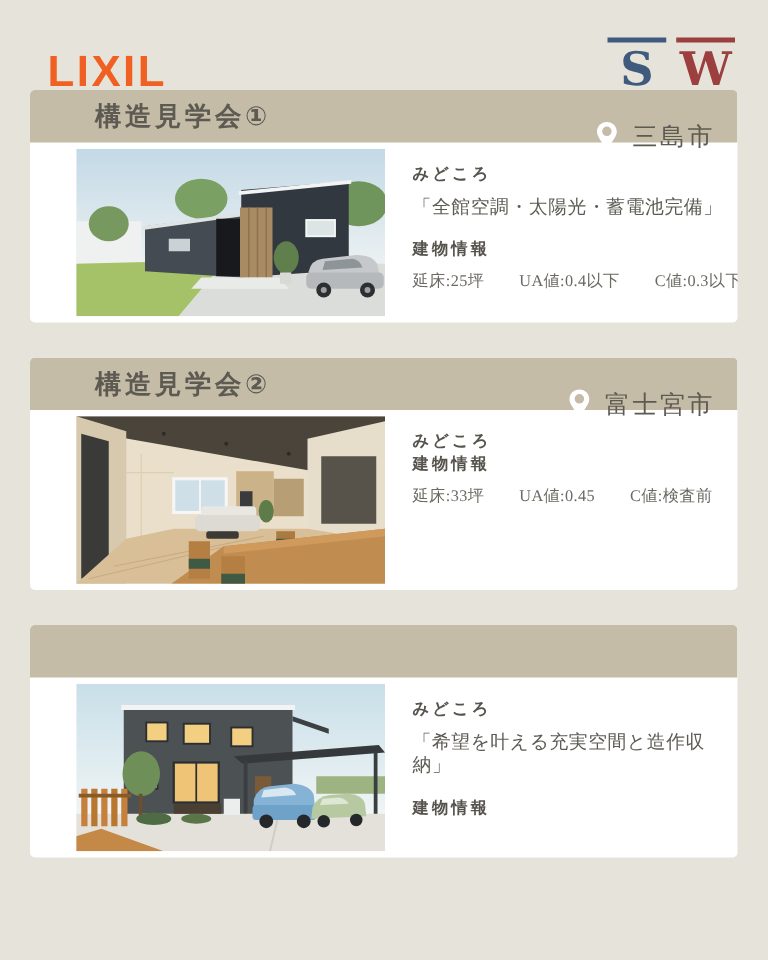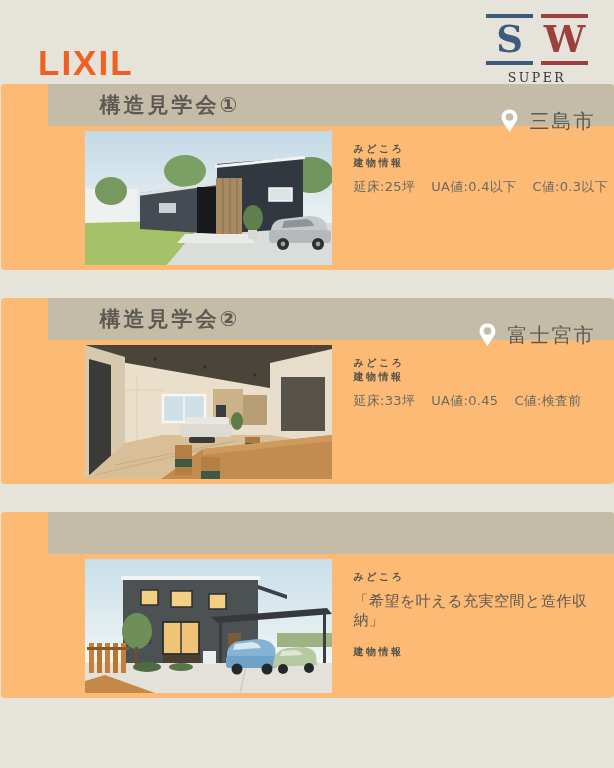--- a/index.html
+++ b/index.html
@@ -7,22 +7,22 @@
     width:614px;height:768px;
     background:#e6e3da;
     font-family:"DejaVu Sans","Liberation Sans",sans-serif;
     color:#5c5951;
     overflow:hidden;
   }
   .page{position:relative;width:614px;height:768px;}
 
   
   .brandbar{
-    display:flex;justify-content:space-between;align-items:center;
-    padding:30px 24px 0 38px;height:84px;box-sizing:border-box;
+    display:flex;justify-content:space-between;align-items:flex-start;
+    padding:30px 24px 0 38px;height:72px;box-sizing:border-box;
   }
   .lixil{
     font-family:"Liberation Sans",sans-serif;
     font-weight:800;font-size:35px;line-height:1;
     color:#f06022;letter-spacing:2px;margin-top:10px;
   }
   .sw-logo{width:106px;text-align:center;}
   .sw-letters{display:flex;justify-content:center;gap:8px;}
   .sw-letter{
     width:47px;box-sizing:border-box;
@@ -33,21 +33,21 @@
   .sw-letter.s{color:#3f5a7c;border-color:#3f5a7c;}
   .sw-letter.w{color:#9c3f3f;border-color:#9c3f3f;}
   .sw-sub{
     font-family:"DejaVu Serif","Liberation Serif",serif;
     font-size:12.5px;letter-spacing:2.5px;color:#33343d;margin-top:5px;
   }
 
   
   .card{
     width:566px;margin:0 auto 28px auto;
-    background:#fdba74;border-radius:4px;overflow:hidden;padding-left:47px;
+    background:#ffffff;border-radius:4px;overflow:hidden;
   }
   .card:first-of-type{margin-top:10px;}
   .card-header{
     position:relative;height:42px;background:#c5bca8;
     display:flex;align-items:center;
   }
   .card-title{
     margin-left:52px;font-size:21px;font-weight:600;
     letter-spacing:3px;color:#5d5a52;
   }
@@ -55,23 +55,23 @@
     position:absolute;right:18px;top:16px;height:42px;
     display:flex;align-items:center;gap:11px;
   }
   .pin{width:19px;height:26px;display:block;}
   .city{font-size:20px;font-weight:500;letter-spacing:2px;color:#5d5a52;}
 
   .card-body{display:flex;padding:5px 0 5px 37px;}
   .card-photo{width:247px;height:134px;flex:none;}
   .card-photo svg{display:block;width:247px;height:134px;}
   .card-text{padding:11px 0 0 22px;width:260px;}
-  .label{font-size:10px;font-weight:bold;letter-spacing:2.5px;color:#55534c;}
+  .label{font-size:13px;font-weight:bold;letter-spacing:2.5px;color:#55534c;}
   .quote{font-size:15px;letter-spacing:0.5px;color:#5d5b54;margin:8px 0 15px 0;}
-  .specs{display:flex;gap:16px;font-size:13px;letter-spacing:0.3px;color:#6b6962;margin-top:8px;white-space:nowrap;}
+  .specs{display:flex;gap:28px;font-size:13px;letter-spacing:0.3px;color:#6b6962;margin-top:8px;white-space:nowrap;font-family:Liberation Serif, serif;}
 </style>
 </head>
 <body>
 
 <div class="page">
 
   <div class="brandbar">
     <div class="lixil">LIXIL</div>
     <div class="sw-logo">
       <div class="sw-letters">
@@ -126,20 +126,21 @@
           <rect x="184" y="99" width="62" height="13" rx="4" fill="#b5b9bb"></rect>
           <path d="M199 90 l22 -2 q6 1 8 7 l-32 2 z" fill="#8d9599"></path>
           <circle cx="198" cy="113" r="6" fill="#2c2e30"></circle>
             <circle cx="233" cy="113" r="6" fill="#2c2e30"></circle>
           <circle cx="198" cy="113" r="2.4" fill="#9aa0a3"></circle>
             <circle cx="233" cy="113" r="2.4" fill="#9aa0a3"></circle>
         </svg>
       </div>
       <div class="card-text">
         <div class="label">みどころ</div>
+        <div class="quote">「全館空調・太陽光・蓄電池完備」</div>
         <div class="label">建物情報</div>
         <div class="specs">
           <span>延床:25坪</span>
           <span>UA値:0.4以下</span>
           <span>C値:0.3以下</span>
         </div>
       </div>
     </div>
   </div>
 

